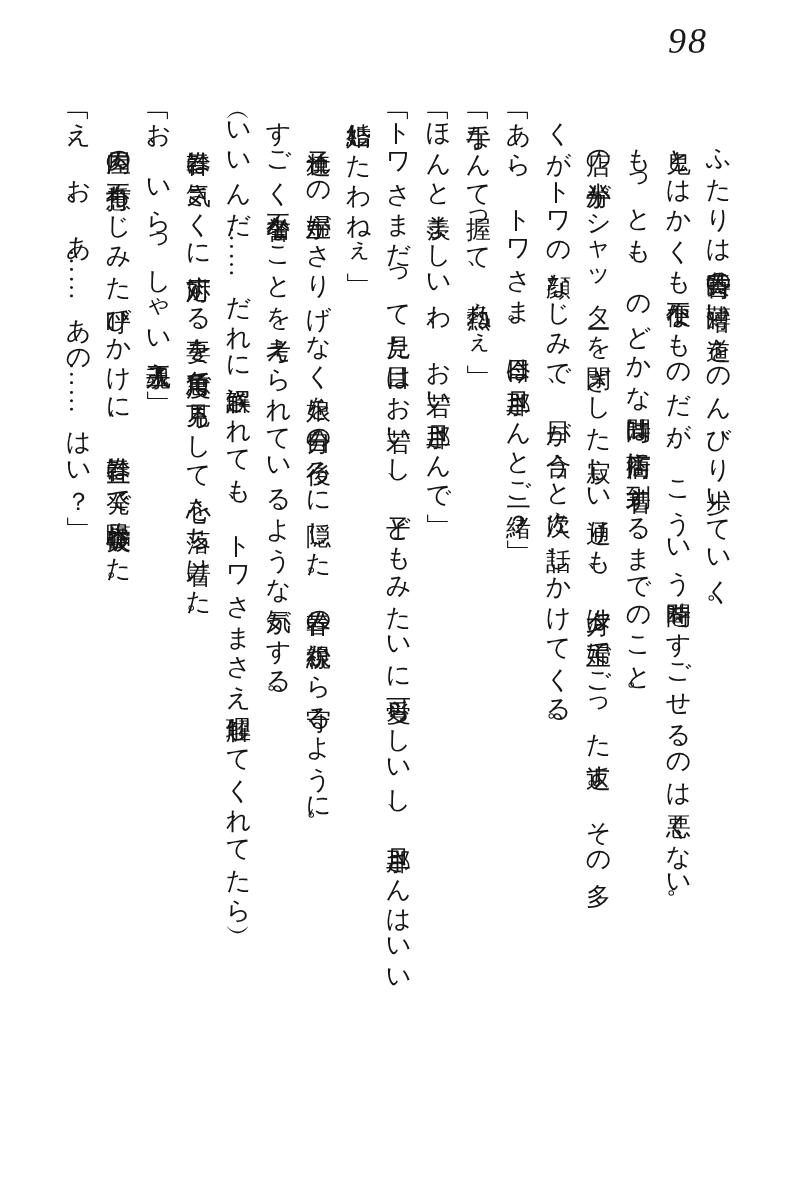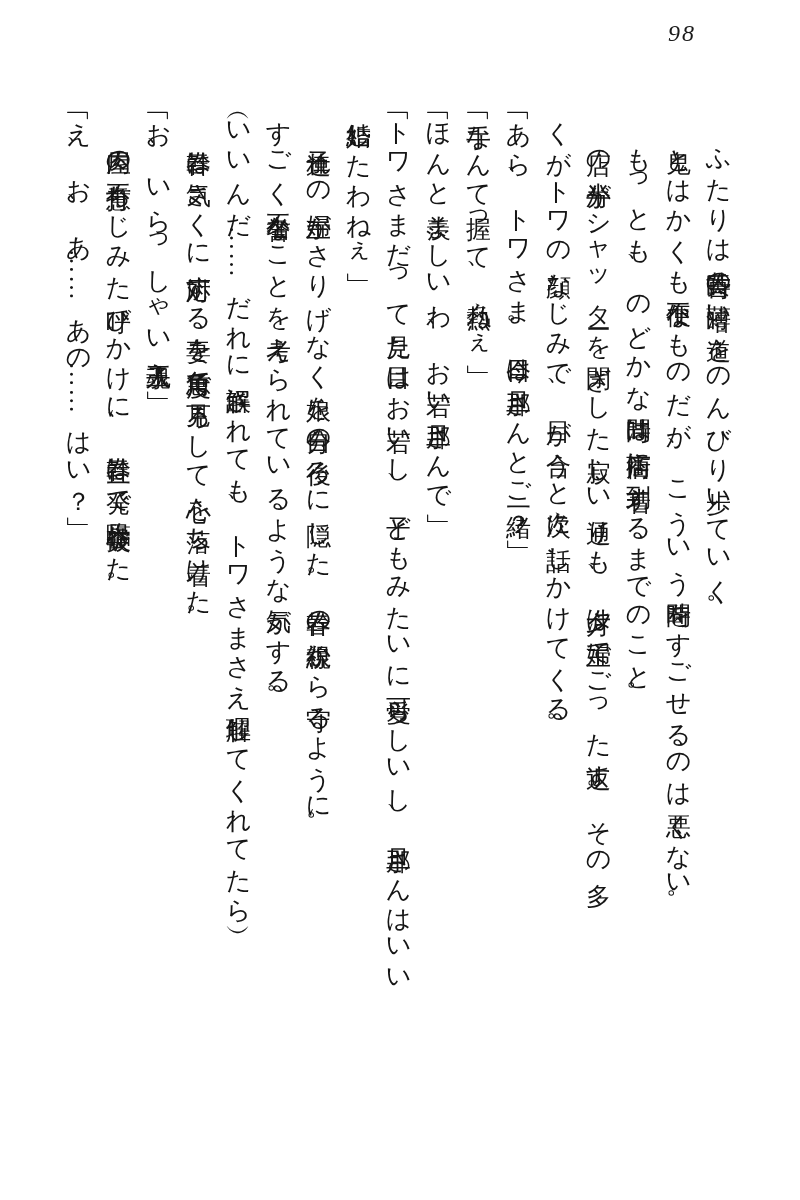--- a/index.html
+++ b/index.html
@@ -12,21 +12,21 @@
     width: 800px;
     height: 1200px;
     overflow: hidden;
     font-family: "Liberation Serif", "DejaVu Serif", serif;
     color: #151515;
   }
   .page-number {
     position: absolute;
     top: 20px;
     left: 668px;
-    font-size: 24px;
+    font-size: 36px;
     font-style: italic;
     letter-spacing: 2px;
     color: #1a1a1a;
   }
   .text-block {
     position: absolute;
     top: 104px;
     right: 62px;
     height: 1012px;
     writing-mode: vertical-rl;

